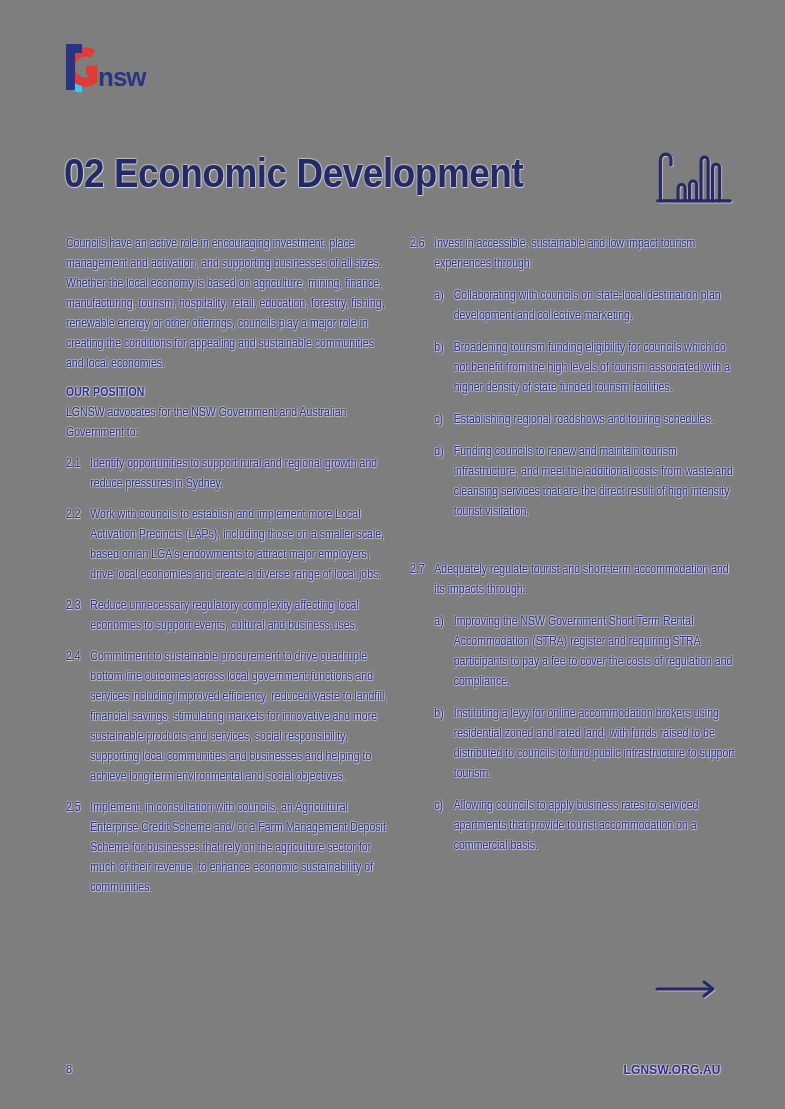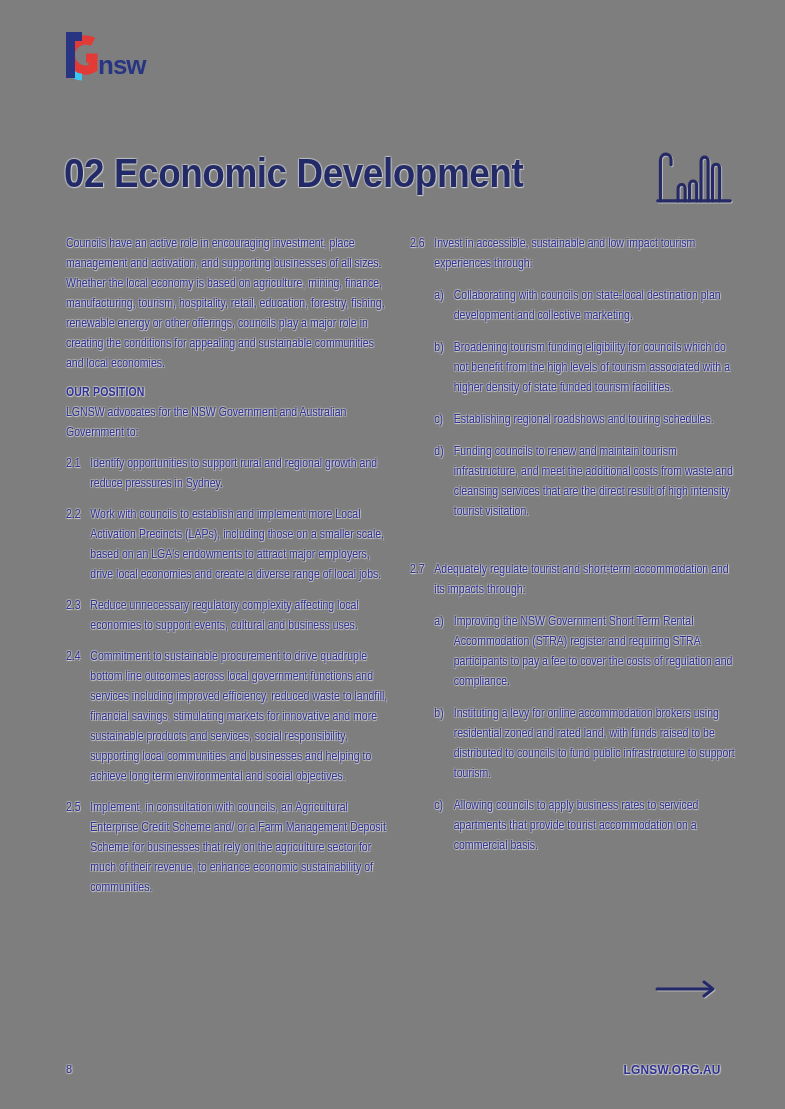--- a/index.html
+++ b/index.html
@@ -6,21 +6,21 @@
   .page{
     position:relative;width:785px;height:1109px;background:#7e7e7e;
     font-family:"Liberation Sans","DejaVu Sans",sans-serif;overflow:hidden;
   }
   .halo{
     text-shadow:1px 1px 1px rgba(255,255,255,.55),
                 -1px -1px 1px rgba(255,255,255,.30),
                 1px -1px 1px rgba(255,255,255,.30),
                 -1px 1px 1px rgba(255,255,255,.30);
   }
-  .logo{position:absolute;left:62px;top:28px;}
+  .logo{position:absolute;left:62px;top:40px;}
   .title{
     position:absolute;left:64px;top:150px;margin:0;
     font-size:41px;font-weight:700;color:#232a68;letter-spacing:-.5px;
     transform:scaleX(.90);transform-origin:left top;white-space:nowrap;
   }
   .chart-icon{position:absolute;left:656px;top:146px;}
   .chart-icon svg,.arrow svg{filter:drop-shadow(1px 1px 0 rgba(255,255,255,.45));}
   .col{
     position:absolute;top:233px;font-size:13px;line-height:20px;color:#2f3193;
     transform:scaleX(.81);transform-origin:left top;

